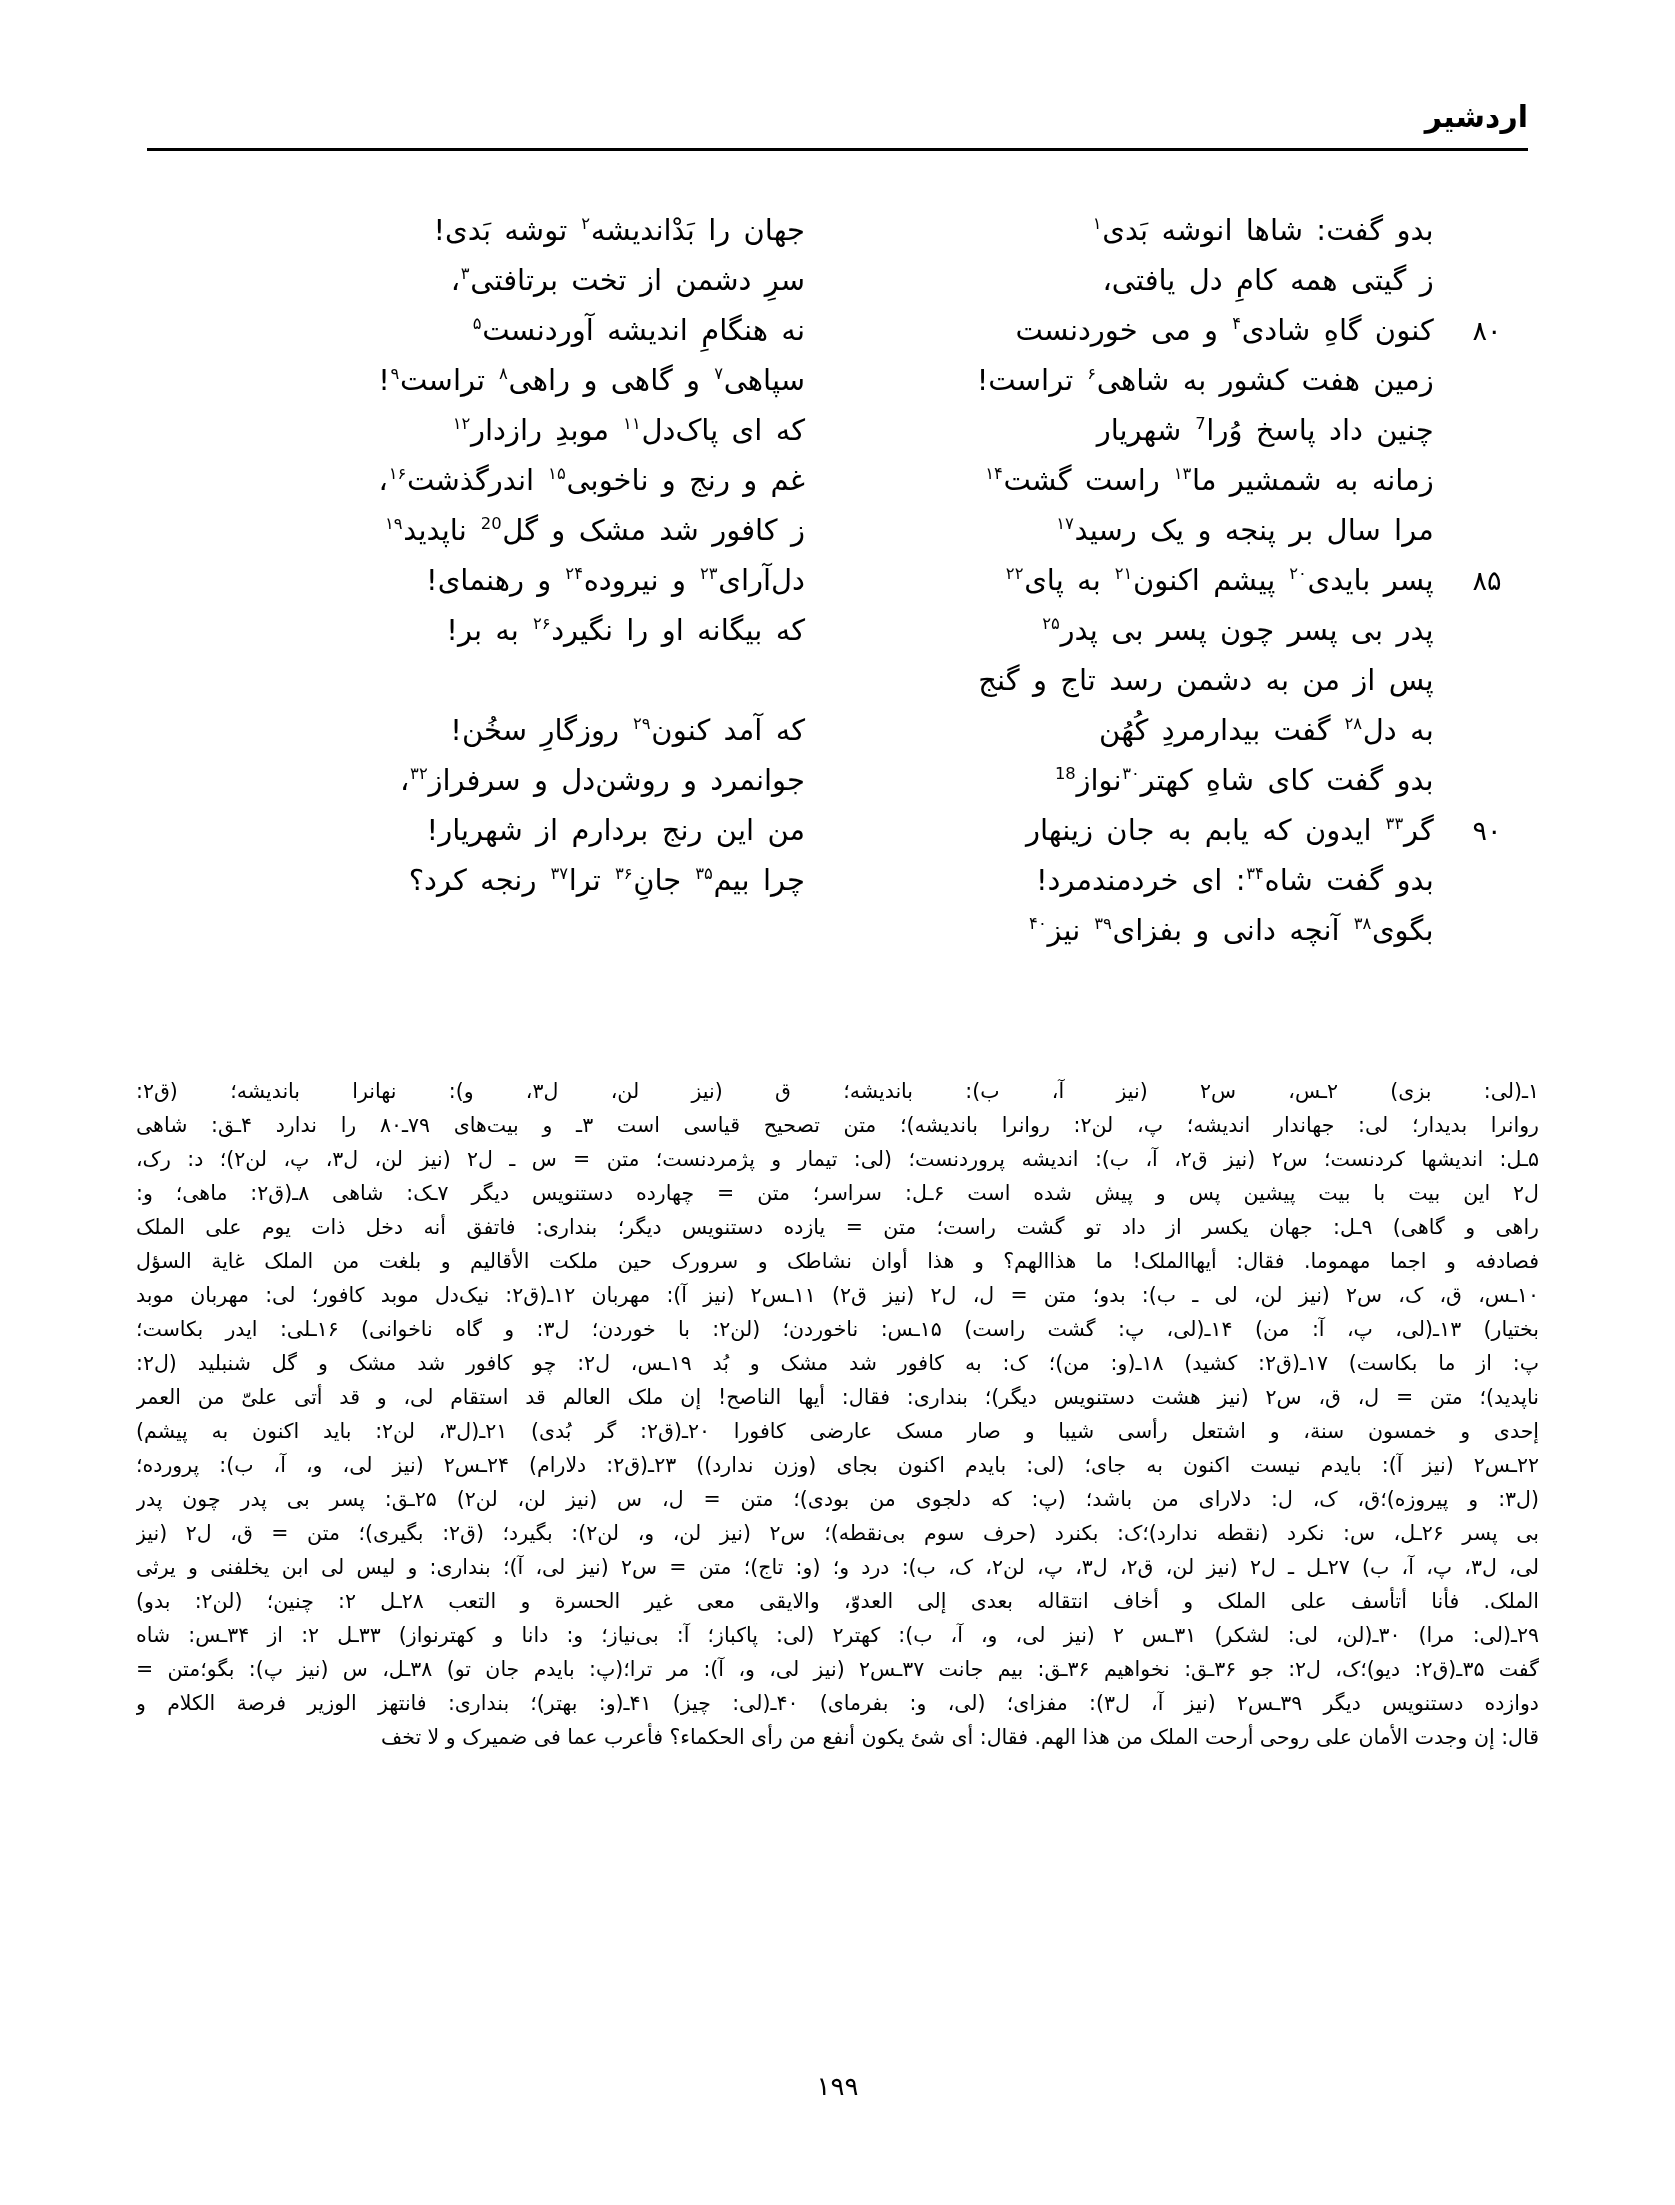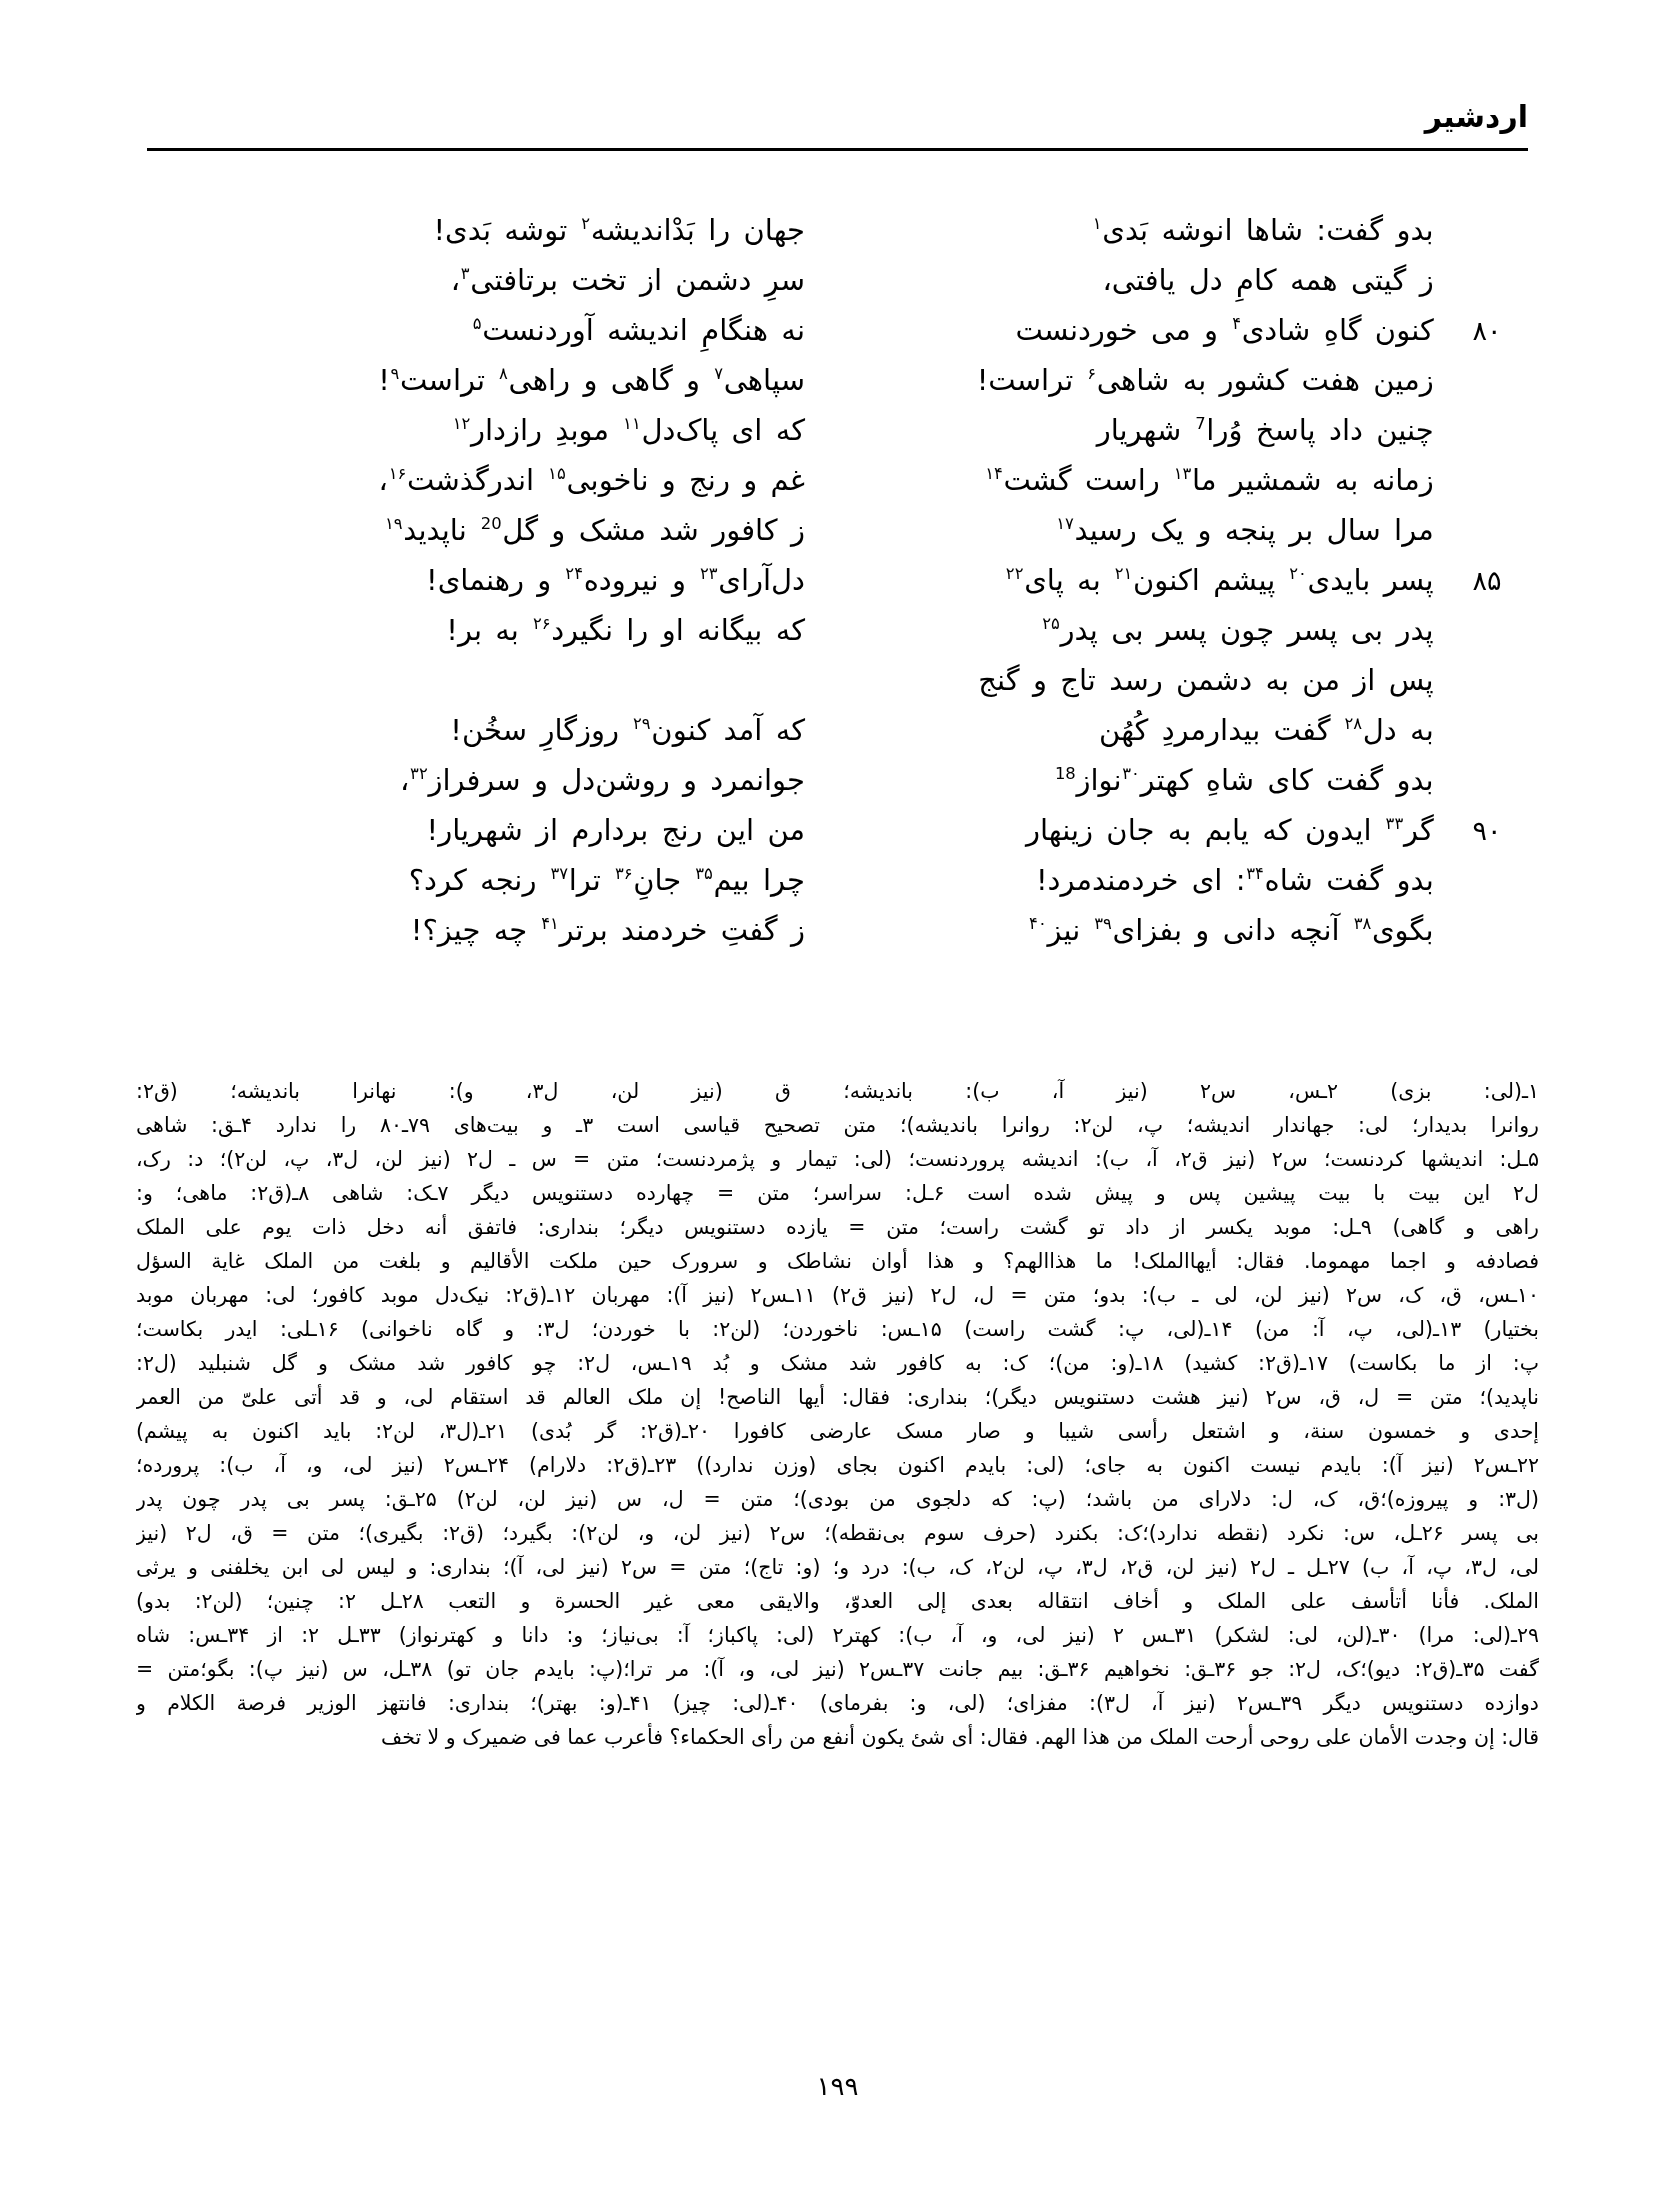--- a/index.html
+++ b/index.html
@@ -210,30 +210,29 @@
         <div class="hemistich hemi-left"><span class="inner">من این رنج بردارم از شهریار!</span></div>
       </div>
       <div class="verse-row">
         <div class="line-no"></div>
         <div class="hemistich hemi-right"><span class="inner">بدو گفت شاه<sup class="fn">۳۴</sup>: ای خردمندمرد!</span></div>
         <div class="hemistich hemi-left"><span class="inner">چرا بیم<sup class="fn">۳۵</sup> جانِ<sup class="fn">۳۶</sup> ترا<sup class="fn">۳۷</sup> رنجه کرد؟</span></div>
       </div>
       <div class="verse-row">
         <div class="line-no"></div>
         <div class="hemistich hemi-right"><span class="inner">بگوی<sup class="fn">۳۸</sup> آنچه دانی و بفزای<sup class="fn">۳۹</sup> نیز<sup class="fn">۴۰</sup></span></div>
-        <div class="hemistich hemi-left"><span class="inner">ز گفتِ خردمند برتر<sup class="fn">۴۱</sup> چه چیز؟!</span></div>
       </div>
     </div>
 
   <div class="apparatus">
       <div class="app-line">۱ـ(لی: بزی) ۲ـس، س۲ (نیز آ، ب): باندیشه؛ ق (نیز لن، ل۳، و): نهانرا باندیشه؛ (ق۲:</div>
       <div class="app-line">روانرا بدیدار؛ لی: جهاندار اندیشه؛ پ، لن۲: روانرا باندیشه)؛ متن تصحیح قیاسی است ۳ـ و بیت‌های ۷۹ـ۸۰ را ندارد ۴ـق: شاهی</div>
       <div class="app-line">۵ـل: اندیشها کردنست؛ س۲ (نیز ق۲، آ، ب): اندیشه پروردنست؛ (لی: تیمار و پژمردنست؛ متن = س ـ ل۲ (نیز لن، ل۳، پ، لن۲)؛ د: رک،</div>
       <div class="app-line">ل۲ این بیت با بیت پیشین پس و پیش شده است ۶ـل: سراسر؛ متن = چهارده دستنویس دیگر ۷ـک: شاهی ۸ـ(ق۲: ماهی؛ و:</div>
-      <div class="app-line">راهی و گاهی) ۹ـل: موبد یکسر از داد تو گشت راست؛ متن = یازده دستنویس دیگر؛ بنداری: فاتفق أنه دخل ذات یوم علی الملک</div>
+      <div class="app-line">راهی و گاهی) ۹ـل: جهان یکسر از داد تو گشت راست؛ متن = یازده دستنویس دیگر؛ بنداری: فاتفق أنه دخل ذات یوم علی الملک</div>
       <div class="app-line">فصادفه و اجما مهموما. فقال: أیها‌الملک! ما هذا‌الهم؟ و هذا أوان نشاطک و سرورک حین ملکت الأقالیم و بلغت من الملک غایة السؤل</div>
       <div class="app-line">۱۰ـس، ق، ک، س۲ (نیز لن، لی ـ ب): بدو؛ متن = ل، ل۲ (نیز ق۲) ۱۱ـس۲ (نیز آ): مهربان ۱۲ـ(ق۲: نیک‌دل موبد کافور؛ لی: مهربان موبد</div>
       <div class="app-line">بختیار) ۱۳ـ(لی، پ، آ: من) ۱۴ـ(لی، پ: گشت راست) ۱۵ـس: ناخوردن؛ (لن۲: با خوردن؛ ل۳: و گاه ناخوانی) ۱۶ـلی: ایدر بکاست؛</div>
       <div class="app-line">پ: از ما بکاست) ۱۷ـ(ق۲: کشید) ۱۸ـ(و: من)؛ ک: به کافور شد مشک و بُد ۱۹ـس، ل۲: چو کافور شد مشک و گل شنبلید (ل۲:</div>
       <div class="app-line">ناپدید)؛ متن = ل، ق، س۲ (نیز هشت دستنویس دیگر)؛ بنداری: فقال: أیها الناصح! إن ملک العالم قد استقام لی، و قد أتی علیّ من العمر</div>
       <div class="app-line">إحدی و خمسون سنة، و اشتعل رأسی شیبا و صار مسک عارضی کافورا ۲۰ـ(ق۲: گر بُدی) ۲۱ـ(ل۳، لن۲: باید اکنون به پیشم)</div>
       <div class="app-line">۲۲ـس۲ (نیز آ): بایدم نیست اکنون به جای؛ (لی: بایدم اکنون بجای (وزن ندارد)) ۲۳ـ(ق۲: دلارام) ۲۴ـس۲ (نیز لی، و، آ، ب): پرورده؛</div>
       <div class="app-line">(ل۳: و پیروزه)؛ق، ک، ل: دلارای من باشد؛ (پ: که دلجوی من بودی)؛ متن = ل، س (نیز لن، لن۲) ۲۵ـق: پسر بی پدر چون پدر</div>
       <div class="app-line">بی پسر ۲۶ـل، س: نکرد (نقطه ندارد)؛ک: بکنرد (حرف سوم بی‌نقطه)؛ س۲ (نیز لن، و، لن۲): بگیرد؛ (ق۲: بگیری)؛ متن = ق، ل۲ (نیز</div>
       <div class="app-line">لی، ل۳، پ، آ، ب) ۲۷ـل ـ ل۲ (نیز لن، ق۲، ل۳، پ، لن۲، ک، ب): درد و؛ (و: تاج)؛ متن = س۲ (نیز لی، آ)؛ بنداری: و لیس لی ابن یخلفنی و یرثی</div>

